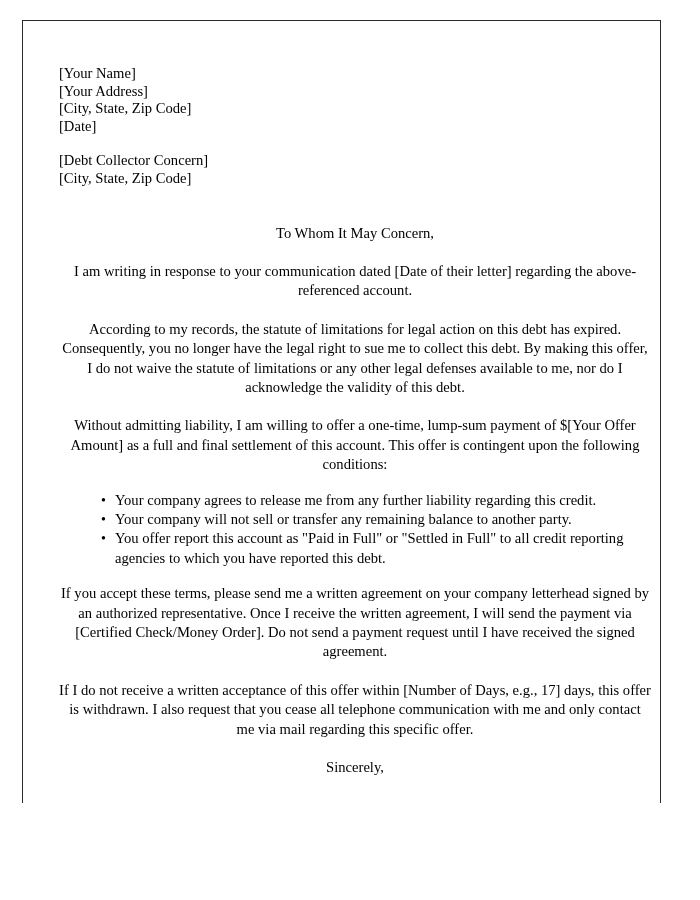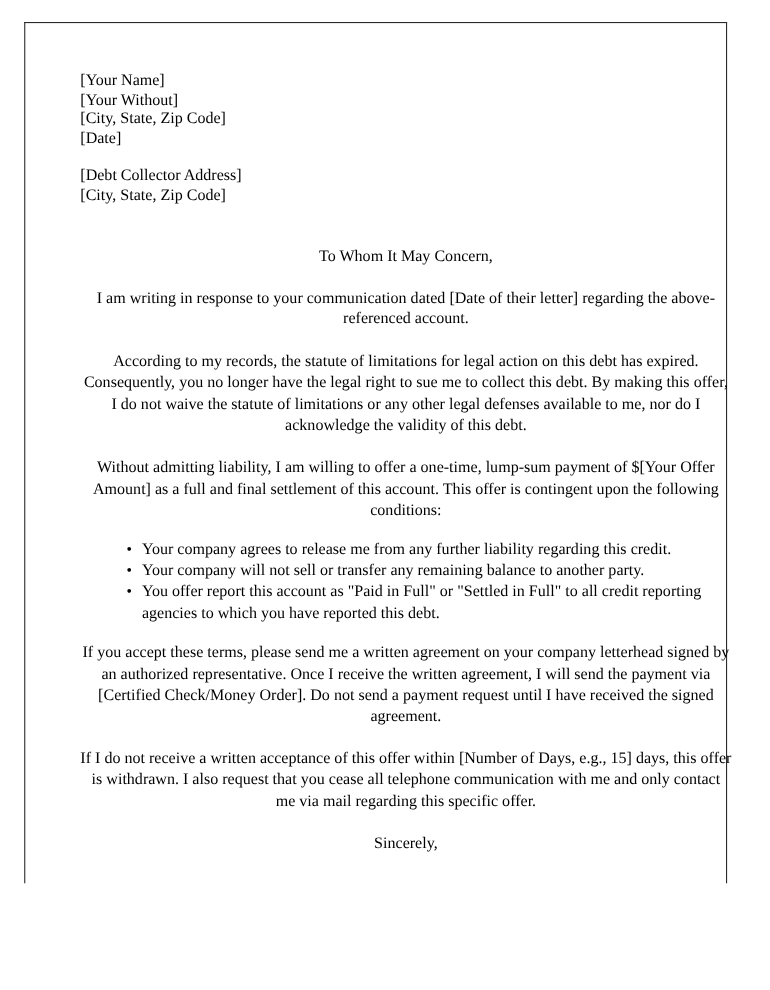--- a/index.html
+++ b/index.html
@@ -26,21 +26,21 @@
     box-sizing: border-box;
     border-left: 1.5px solid #2b2b2b;
     border-right: 1.5px solid #2b2b2b;
     border-top: 1.5px solid #2b2b2b;
     border-bottom: none;
     background: #ffffff;
   }
 
   #letter-body {
     position: absolute;
-    left: 50px;
+    left: 36px;
     top: 44px;
     width: 592px;
   }
 
   .block {
     font-size: 14.6px;
     line-height: 17.6px;
   }
 
   .addr-line {
@@ -85,29 +85,29 @@
 </style>
 </head>
 <body>
 
 <div id="page-sheet">
 
   <div id="letter-body">
 
     <div class="block">
       <div class="addr-line">[Your Name]</div>
-      <div class="addr-line">[Your Without]</div>
+      <div class="addr-line">[Your Address]</div>
       <div class="addr-line">[City, State, Zip Code]</div>
       <div class="addr-line">[Date]</div>
     </div>
 
     <div class="gap-sm"></div>
 
     <div class="block">
-      <div class="addr-line">[Debt Collector Address]</div>
+      <div class="addr-line">[Debt Collector Concern]</div>
       <div class="addr-line">[City, State, Zip Code]</div>
     </div>
 
     <div class="gap-md"></div>
 
 
     <div class="gap-md"></div>
 
     <p class="para">To Whom It May Concern,</p>
 
@@ -130,20 +130,20 @@
       <li>Your company will not sell or transfer any remaining balance to another party.</li>
       <li>You offer report this account as "Paid in Full" or "Settled in Full" to all credit reporting agencies to which you have reported this debt.</li>
     </ul>
 
     <div class="bullets-gap-bot"></div>
 
     <p class="para">If you accept these terms, please send me a written agreement on your company letterhead signed by an authorized representative. Once I receive the written agreement, I will send the payment via [Certified Check/Money Order]. Do not send a payment request until I have received the signed agreement.</p>
 
     <div class="para-gap"></div>
 
-    <p class="para">If I do not receive a written acceptance of this offer within [Number of Days, e.g., 15] days, this offer is withdrawn. I also request that you cease all telephone communication with me and only contact me via mail regarding this specific offer.</p>
+    <p class="para">If I do not receive a written acceptance of this offer within [Number of Days, e.g., 17] days, this offer is withdrawn. I also request that you cease all telephone communication with me and only contact me via mail regarding this specific offer.</p>
 
     <div class="para-gap"></div>
 
     <p class="para">Sincerely,</p>
 
   </div>
 </div>
 
 </body></html>

